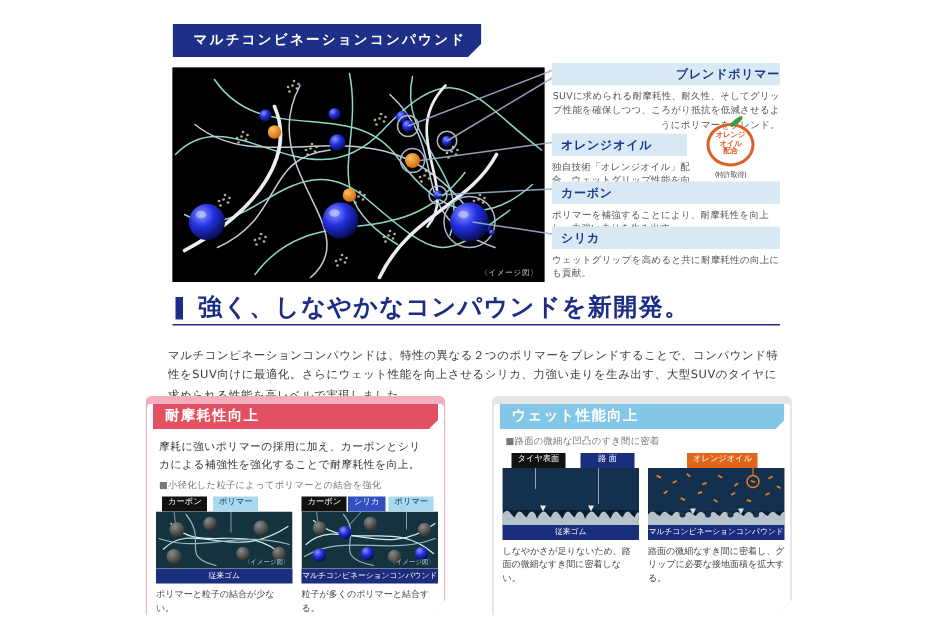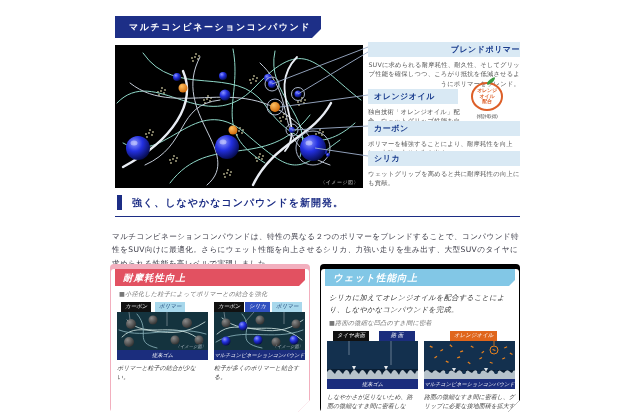--- a/index.html
+++ b/index.html
@@ -29,30 +29,30 @@
   .orange-badge .circle{position:relative;margin:0 auto;width:32px;height:29px;border:2px solid #dd5f28;border-radius:50%;
     display:flex;flex-direction:column;align-items:center;justify-content:center;box-sizing:border-box;}
   .orange-badge .circle::before{content:"";position:absolute;top:-5px;right:5px;width:10px;height:4px;background:#3a9a40;
     border-radius:80% 20% 80% 20%;transform:rotate(-28deg);}
   .orange-badge .circle span{font-size:5px;line-height:1.15;font-weight:bold;color:#dd5f28;letter-spacing:-.2px;}
   .orange-badge .patent{font-size:4.8px;color:#444;margin-top:2px;letter-spacing:-.3px;}
 
   
   .section-heading{position:absolute;left:117px;top:195px;display:flex;align-items:center;}
   .section-heading .bar{width:5px;height:15px;background:#1c2d85;margin-right:10px;}
-  .section-heading h2{margin:0;font-size:10px;font-weight:bold;color:#1c2d85;letter-spacing:1px;}
+  .section-heading h2{margin:0;font-size:16px;font-weight:bold;color:#1c2d85;letter-spacing:1px;}
   .divider{position:absolute;left:115px;top:216px;width:405px;border-top:1px solid #1c2d85;}
   .intro{position:absolute;left:112px;top:222px;width:408px;font-size:7.6px;line-height:1.8;color:#3a3a46;letter-spacing:.4px;}
 
   
-  .panels{position:absolute;left:110px;top:264px;width:412px;display:flex;gap:10px;font-style:italic;}
+  .panels{position:absolute;left:97px;top:264px;width:412px;display:flex;gap:10px;}
   .panel-wrap{width:200px;height:148px;border-radius:4px;padding:1px;box-sizing:border-box;
     clip-path:polygon(0 0,100% 0,100% calc(100% - 12px),calc(100% - 12px) 100%,0 100%);}
   .panel-wrap.wear{background:#f2afbe;}
-  .panel-wrap.wet{background:#000000;}
+  .panel-wrap.wet{background:#e5e5e5;margin-left:21px;}
   .panel{width:100%;height:100%;background:#fff;border-radius:3px;box-sizing:border-box;
     clip-path:polygon(0 0,100% 0,100% calc(100% - 11px),calc(100% - 11px) 100%,0 100%);}
   .panel-header{margin:4px 4px 0 4px;height:17px;color:#fff;font-size:9.5px;font-weight:bold;letter-spacing:1px;
     line-height:17px;padding-left:8px;clip-path:polygon(0 0,100% 0,100% calc(100% - 6px),calc(100% - 6px) 100%,0 100%);}
   .panel-wrap.wear .panel-header{background:#e25161;}
   .panel-wrap.wet .panel-header{background:#82c7e6;}
   .panel-body{padding:6px 8px 0 8px;font-size:7.2px;line-height:1.6;color:#333;letter-spacing:.3px;}
   .panel-bullet{padding:4px 8px 0 8px;font-size:6.2px;color:#777;letter-spacing:.2px;}
 
   .diagrams{display:flex;gap:6px;padding:3px 6px 0 6px;}
@@ -285,20 +285,21 @@
     <h2>強く、しなやかなコンパウンドを新開発。</h2>
   </div>
   <div class="divider"></div>
   <p class="intro">マルチコンビネーションコンパウンドは、特性の異なる２つのポリマーをブレンドすることで、コンパウンド特性をSUV向けに最適化。さらにウェット性能を向上させるシリカ、力強い走りを生み出す、大型SUVのタイヤに求められる性能を高レベルで実現しました。</p>
 
   <div class="panels">
 
     <div class="panel-wrap wear">
       <div class="panel">
         <div class="panel-header">耐摩耗性向上</div>
+        <div class="panel-body">摩耗に強いポリマーの採用に加え、カーボンとシリカによる補強性を強化することで耐摩耗性を向上。</div>
         <div class="panel-bullet">■小径化した粒子によってポリマーとの結合を強化</div>
         <div class="diagrams">
 
           <div class="diagram">
             <div class="tagrow">
               <span class="tag tag-black" style="left:4px">カーボン</span>
               <span class="tag tag-poly" style="left:38px">ポリマー</span>
             </div>
             <div class="dia-img">
               <svg width="91" height="38" viewBox="0 0 91 38">
@@ -360,21 +361,20 @@
             <div class="dia-caption">マルチコンビネーションコンパウンド</div>
             <div class="dia-desc">粒子が多くのポリマーと結合する。</div>
           </div>
         </div>
       </div>
     </div>
 
     <div class="panel-wrap wet">
       <div class="panel">
         <div class="panel-header">ウェット性能向上</div>
-        <div class="panel-body">シリカに加えてオレンジオイルを配合することにより、しなやかなコンパウンドを完成。</div>
         <div class="panel-bullet">■路面の微細な凹凸のすき間に密着</div>
         <div class="diagrams">
 
           <div class="diagram">
             <div class="tagrow">
               <span class="tag tag-black" style="left:6px">タイヤ表面</span>
               <span class="tag tag-navy" style="left:52px;width:28px;text-align:center">路 面</span>
             </div>
             <div class="dia-img">
               <svg width="91" height="38" viewBox="0 0 91 38">

